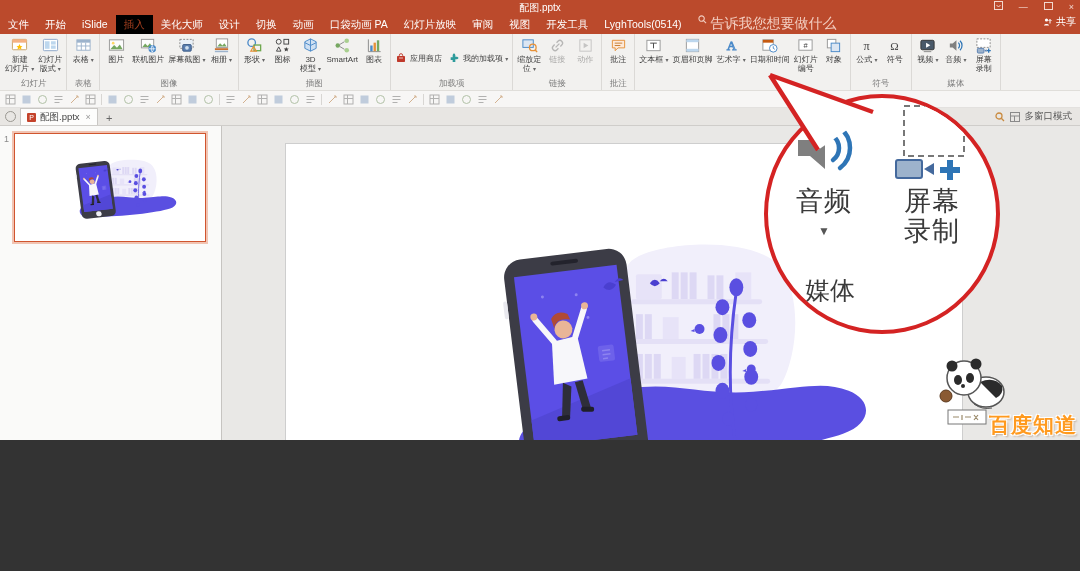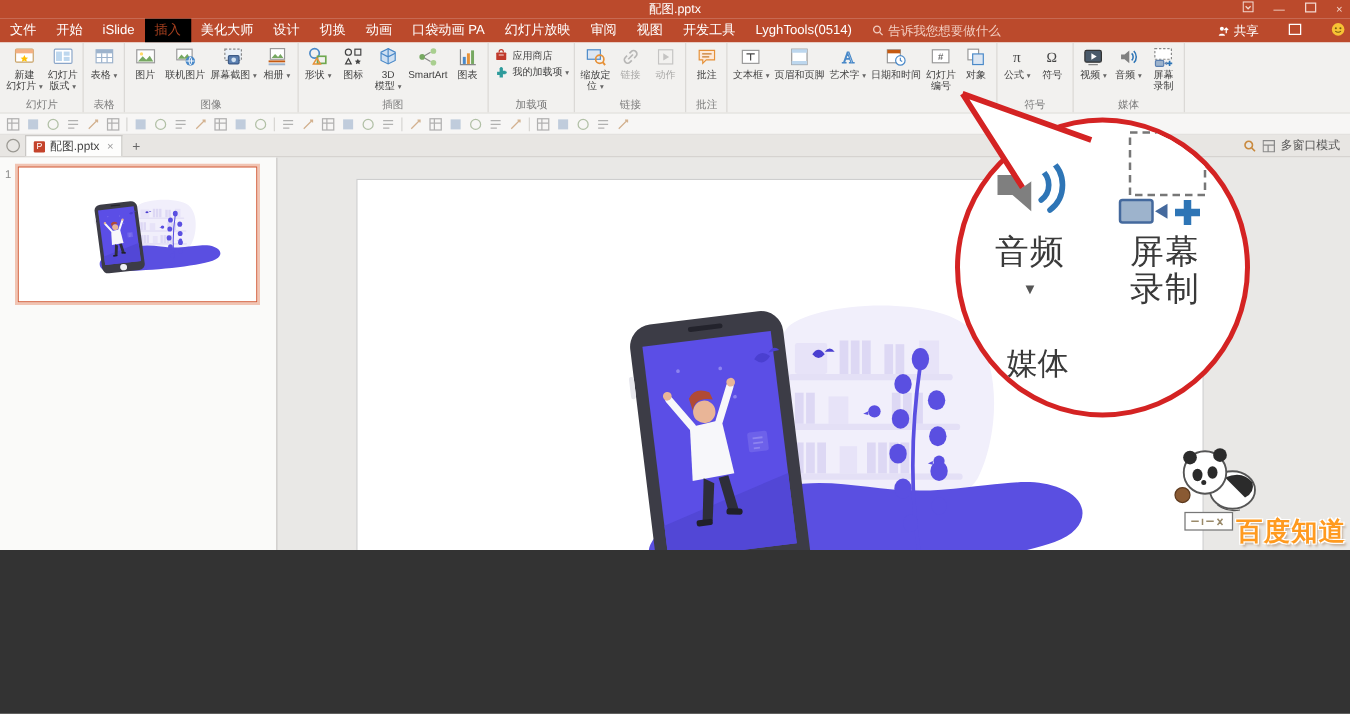--- a/index.html
+++ b/index.html
@@ -8,28 +8,28 @@
   
   .titlebar{position:absolute;top:0;left:0;right:0;height:15px;background:#bb4a2c;}
   .title{position:absolute;left:0;right:0;top:0;text-align:center;font-size:10px;color:#fff;line-height:15px;}
   .win-controls{position:absolute;right:6px;top:0;height:15px;display:flex;align-items:center;gap:16px;}
   .wc{color:#f3d8cf;font-size:9px;line-height:15px;cursor:default;}
   .wc-box{width:7px;height:6px;border:1px solid #f3d8cf;display:inline-block;}
   
   .tabrow{position:absolute;top:15px;left:0;right:0;height:19px;background:#bb4a2c;display:flex;align-items:stretch;}
   .tab{font-size:10.5px;color:#fff;padding:0 8px;line-height:19px;white-space:nowrap;cursor:default;}
   .tab.active{background:#000000;color:#a8401f;}
-  .search{display:flex;align-items:center;gap:4px;color:#f2cdc0;font-size:10px;padding:0 8px;white-space:nowrap;overflow:hidden;}
-  .tabrow-right{position:absolute;right:4px;top:0;height:19px;display:flex;align-items:center;gap:24px;color:#fff;font-size:10px;}
+  .search{display:flex;gap:4px;color:#f2cdc0;font-size:14px;padding:0 8px;white-space:nowrap;overflow:hidden;}
+  .tabrow-right{position:absolute;right:4px;top:0;height:19px;display:flex;align-items:center;gap:24px;color:#fff;font-size:10px;flex-direction:column;}
   
   .ribbon{position:absolute;top:34px;left:0;right:0;height:56px;background:#f2f1ef;border-bottom:1px solid #e0deda;
           display:flex;align-items:stretch;padding-left:1px;overflow:hidden;}
   .rgroup{display:flex;flex-direction:column;border-right:1px solid #dbd9d6;padding:1px 2px 0;}
   .rbtns{flex:1;display:flex;align-items:stretch;}
-  .rbtns.stackcol{flex-direction:column;justify-content:flex-start;gap:2px;padding-top:3px;}
+  .rbtns.stackcol{flex-direction:row;justify-content:flex-start;gap:2px;padding-top:3px;}
   .rlabel{font-size:8.5px;color:#7b7b7b;text-align:center;height:12px;line-height:11px;white-space:nowrap;}
   .rbtn{cursor:default;}
   .rbtn.big{display:flex;flex-direction:column;align-items:center;justify-content:flex-start;padding:2px 2px 0;min-width:24px;}
   .rbtn.big .ricon svg{width:17px;height:17px;display:block;}
   .rtxt{font-size:8px;color:#3f3f3f;line-height:9px;text-align:center;white-space:nowrap;margin-top:1px;}
   .caret{font-size:6px;color:#666;}
   .rbtn.small{display:flex;align-items:center;gap:3px;font-size:8px;color:#3f3f3f;padding:0 2px;white-space:nowrap;}
   .rbtn.small svg{width:12px;height:12px;display:block;}
   .rbtn.disabled{opacity:.42;}
   

